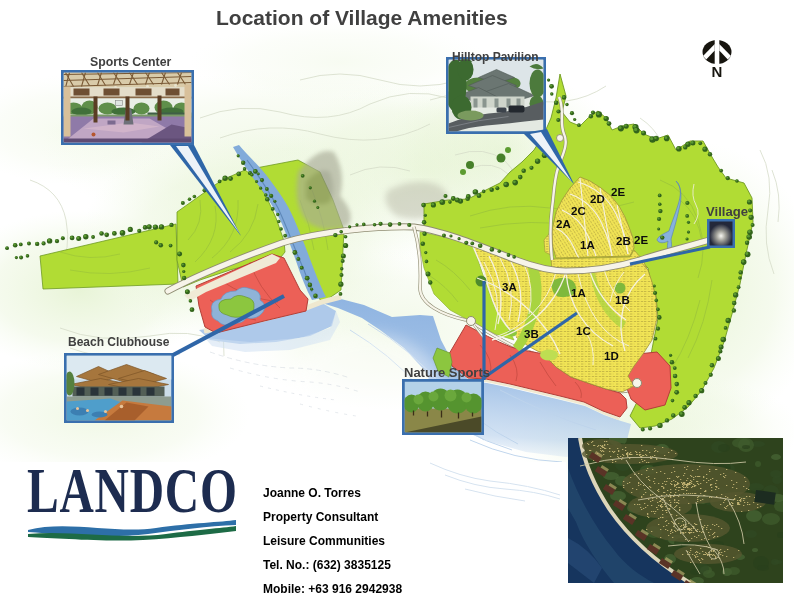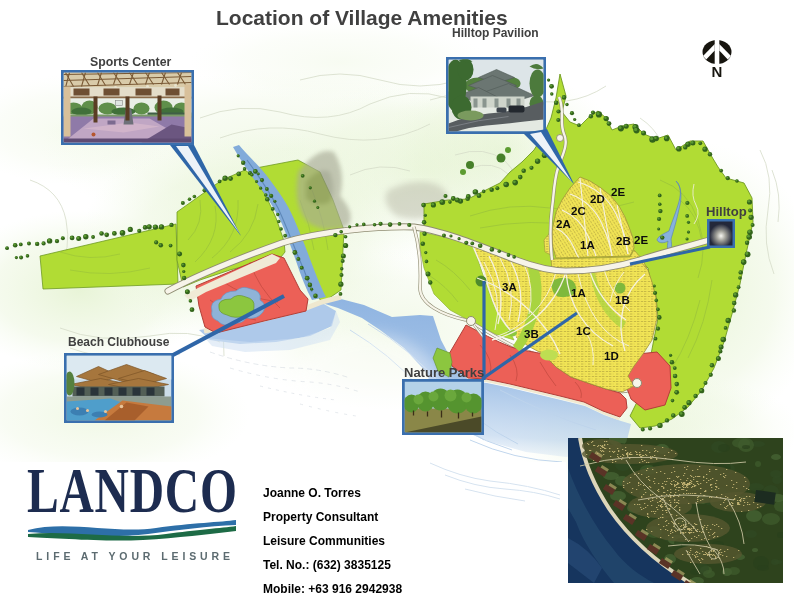--- a/index.html
+++ b/index.html
@@ -1789,45 +1789,44 @@
 </svg>
       </g>
     </g>
 
 </svg>
 
 <div class="lbl" style="left:216px;top:6px;font-size:21px;">Location of Village Amenities</div>
 
 <div class="lbl" style="left:90px;top:55px;font-size:12.3px;text-align:right;">Sports Center</div>
 
-<div class="lbl" style="left:452px;top:26px;font-size:12px;">Hilltop Pavilion</div>
-
-<div class="lbl" style="left:706px;top:204px;font-size:13.1px;">Hilltop</div>
+<div class="lbl" style="left:452px;top:50px;font-size:12px;">Hilltop Pavilion</div>
+
+<div class="lbl" style="left:706px;top:204px;font-size:13.1px;">Village</div>
 
 <div class="lbl" style="left:68px;top:335px;font-size:12px;">Beach Clubhouse</div>
 
-<div class="lbl" style="left:404px;top:365px;font-size:13px;">Nature Parks</div>
+<div class="lbl" style="left:404px;top:365px;font-size:13px;">Nature Sports</div>
 
 <div style="position:absolute;left:0;top:462px;width:566px;height:133px;background:#ffffff;"></div>
 
 <svg width="140" height="52" viewBox="0 0 140 52" style="position:absolute;left:425px;top:455px;">
 <g stroke="#ccdcec" stroke-width="1" fill="none" opacity="0.8">
 <path d="M5,8 q30,14 60,18 q40,4 70,14"></path>
 <path d="M20,20 q30,12 60,14 q30,2 55,10"></path>
 <path d="M40,34 q30,8 60,12"></path>
 </g>
   </svg>
 
 <div style="position:absolute;left:27px;top:468px;">
   <div style="font-family:'Liberation Serif',serif;font-weight:bold;font-size:63px;line-height:46px;color:#1d2c50;letter-spacing:1px;transform:scaleX(0.755);transform-origin:left;white-space:nowrap;">LANDCO</div>
   <svg width="212" height="28" viewBox="0 0 212 28" style="margin-top:3px;display:block;margin-left:-1px;">
     <path d="M2,13 C40,3 90,17 130,11 C165,6 196,5 210,3 L210,8 C182,9 152,13 122,17 C82,22 30,17 2,15 Z" fill="#2d6fa8"></path>
     <path d="M2,17 C45,13 95,23 140,17 C170,13 196,11 210,9 L210,14 C182,17 152,21 117,23 C77,25 30,21 2,20 Z" fill="#1d6b46"></path>
   </svg>
-  <div style="font-size:10.5px;font-weight:bold;color:#5c6b70;letter-spacing:3.9px;margin-top:5px;margin-left:9px;">LIFE AT YOUR LEISURE</div>
 </div>
 
 <div style="position:absolute;left:263px;top:481px;font-size:12px;font-weight:bold;color:#000;line-height:24px;">
 Joanne O. Torres<br>
 Property Consultant<br>
 Leisure Communities<br>
 Tel. No.: (632) 3835125<br>
 Mobile: +63 916 2942938<br>
 Email: jo1torres@yahoo.com
 </div>

